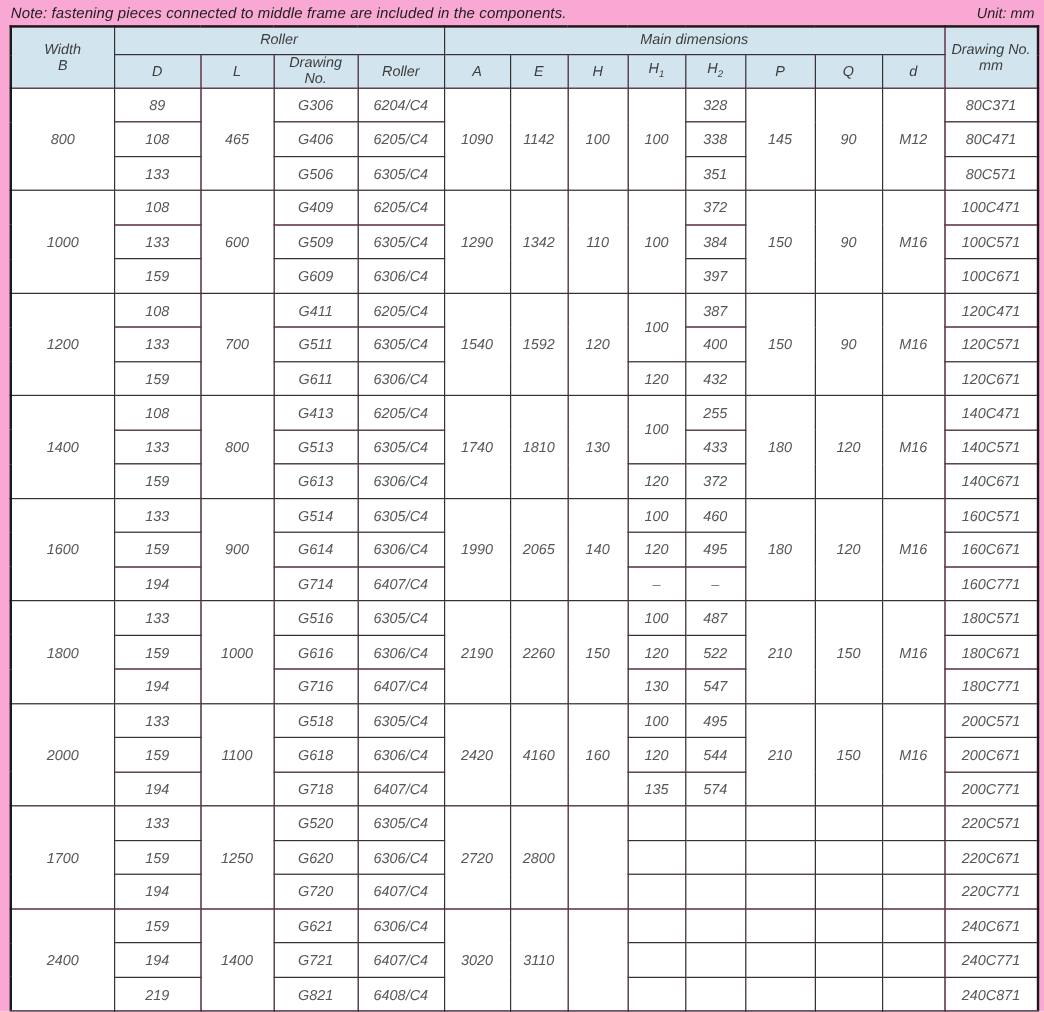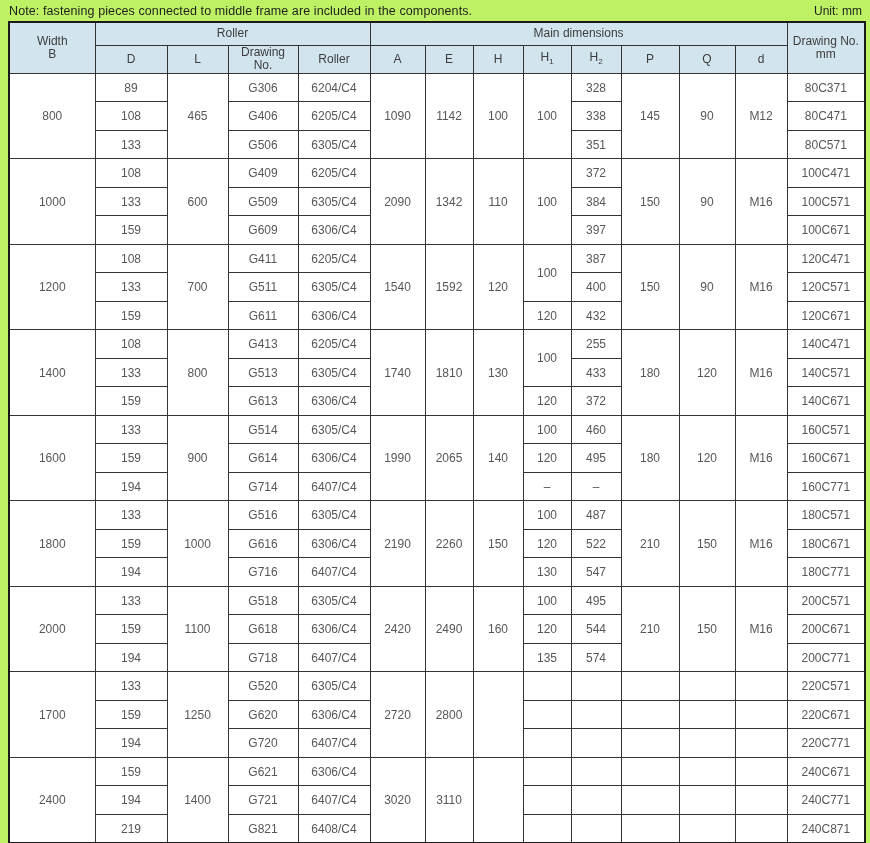--- a/index.html
+++ b/index.html
@@ -6,21 +6,22 @@
     margin: 0;
     padding: 0;
     background: #ffffff;
     font-family: "Liberation Sans", "DejaVu Sans", sans-serif;
   }
   .page {
     width: 870px;
     height: 843px;
     box-sizing: border-box;
     padding: 4px 7px 0 8px;
-    background: #bef264;
+    background: #f9a8d4;
+    font-style: italic;
   }
   .top-row {
     display: flex;
     justify-content: space-between;
     align-items: flex-end;
     margin-bottom: 3px;
     padding: 0 1px;
   }
   .note {
     font-size: 12.5px;
@@ -145,21 +146,21 @@
           <td>6305/C4</td>
           <td>351</td>
           <td>80C571</td>
         </tr>
         <tr>
           <td rowspan="3">1000</td>
           <td>108</td>
           <td rowspan="3">600</td>
           <td>G409</td>
           <td>6205/C4</td>
-          <td rowspan="3">2090</td>
+          <td rowspan="3">1290</td>
           <td rowspan="3">1342</td>
           <td rowspan="3">110</td>
           <td rowspan="3">100</td>
           <td>372</td>
           <td rowspan="3">150</td>
           <td rowspan="3">90</td>
           <td rowspan="3">M16</td>
           <td>100C471</td>
         </tr>
         <tr>
@@ -302,21 +303,21 @@
           <td>547</td>
           <td>180C771</td>
         </tr>
         <tr>
           <td rowspan="3">2000</td>
           <td>133</td>
           <td rowspan="3">1100</td>
           <td>G518</td>
           <td>6305/C4</td>
           <td rowspan="3">2420</td>
-          <td rowspan="3">2490</td>
+          <td rowspan="3">4160</td>
           <td rowspan="3">160</td>
           <td>100</td>
           <td>495</td>
           <td rowspan="3">210</td>
           <td rowspan="3">150</td>
           <td rowspan="3">M16</td>
           <td>200C571</td>
         </tr>
         <tr>
           <td>159</td>

